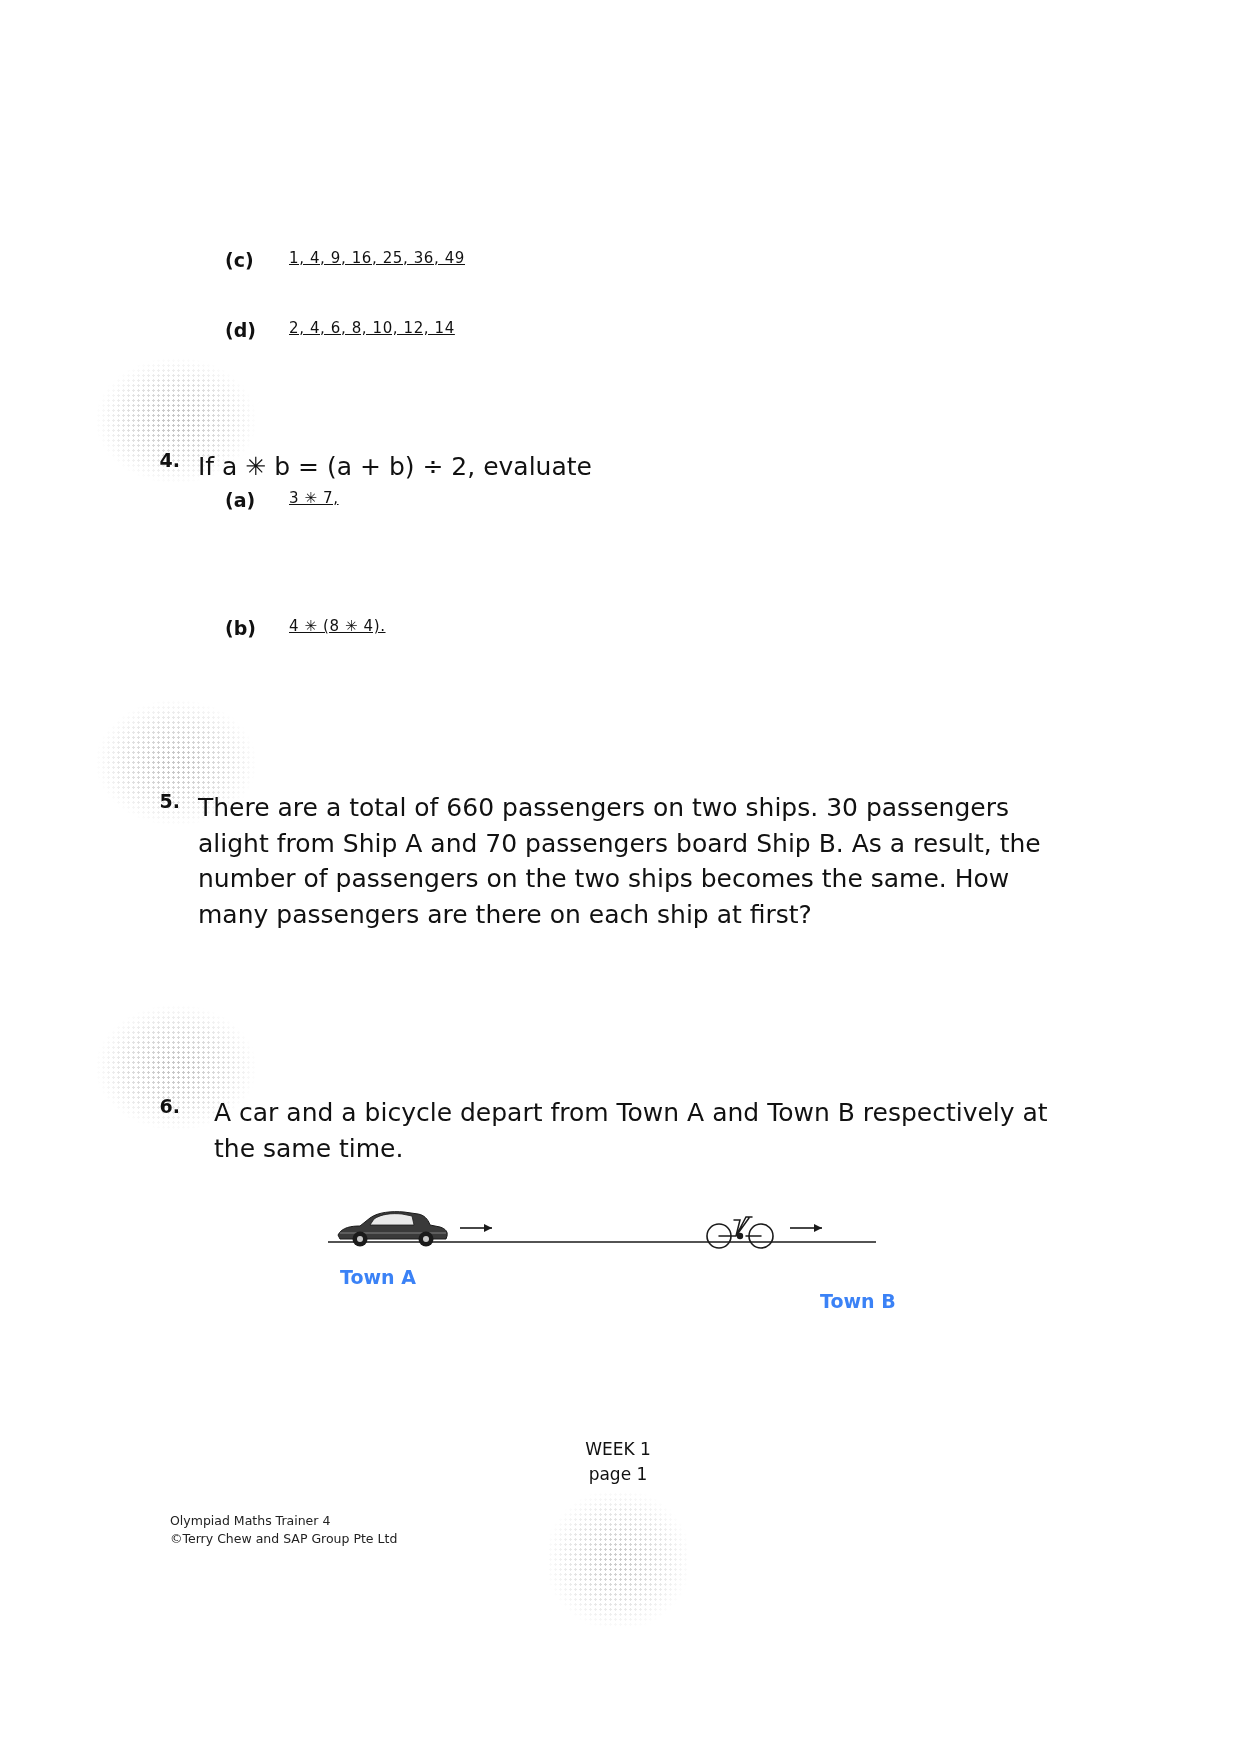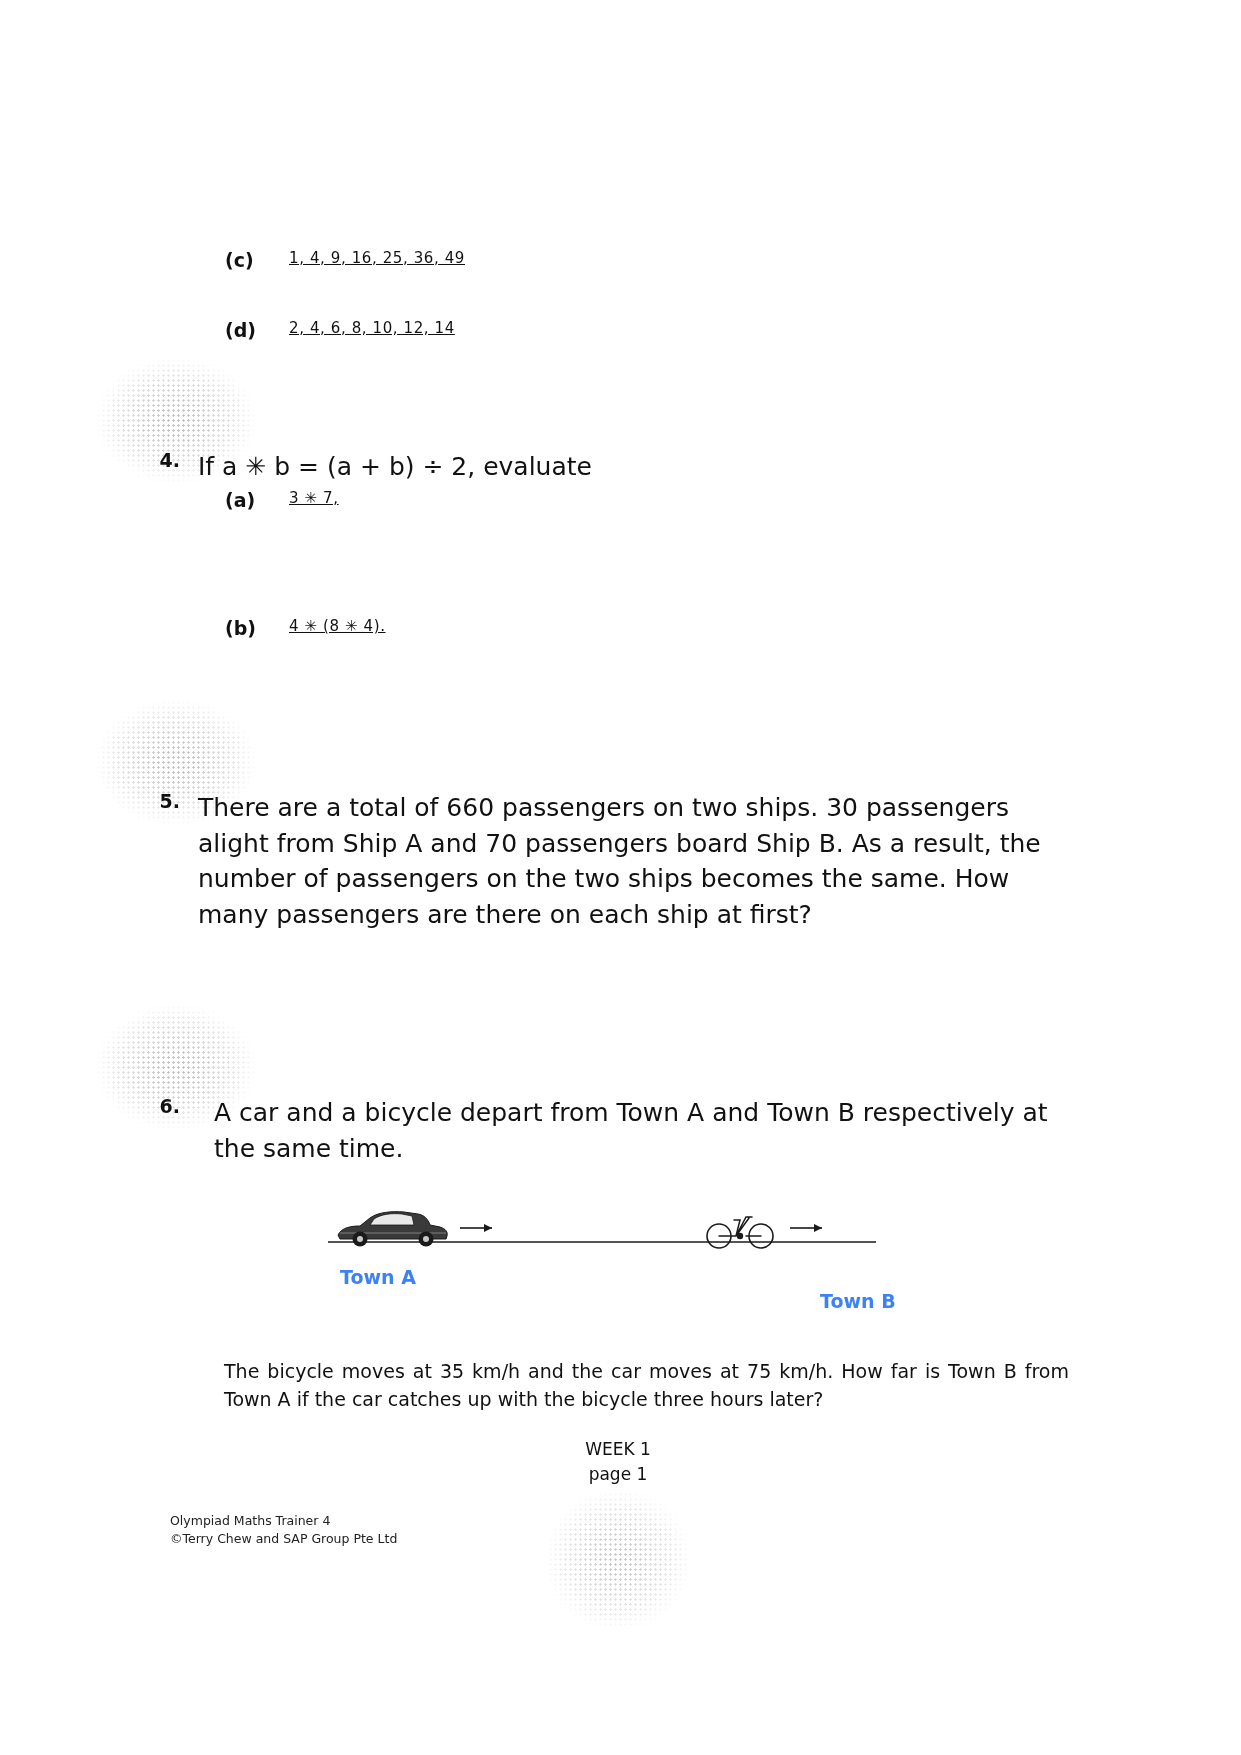--- a/index.html
+++ b/index.html
@@ -184,21 +184,20 @@
       <g transform="translate(470,0)">
         <line x1="0" y1="33" x2="32" y2="33" stroke="#1a1a1a" stroke-width="1.6"></line>
         <path d="M32,33 L24,29 L24,37 Z" fill="#1a1a1a"></path>
       </g>
     </svg>
   </div>
 
   <div class="townlabel" style="left:340px; top:1266px;">Town A</div>
   <div class="townlabel" style="left:820px; top:1266px;margin-top:24px;">Town B</div>
 
-  <div class="para" style="left:224px; top:1358px; width:845px;">The bicycle moves at 35 km/h and the car moves at 75 km/h. How far is Town B from Town A if the car catches up with the bicycle three hours later?</div>
 
   <div class="footer" style="left:170px; top:1512px;">
     <div>Olympiad Maths Trainer 4</div>
     <div>©Terry Chew and SAP Group Pte Ltd</div>
   </div>
 
   <div class="weekblob" style="left:548px; top:1492px; width:140px; height:135px;"></div>
   <div class="weekbox" style="left:558px; top:1437px; width:120px;">
     <div style="font-weight:normal;">WEEK 1</div>
     <div>page 1</div>

